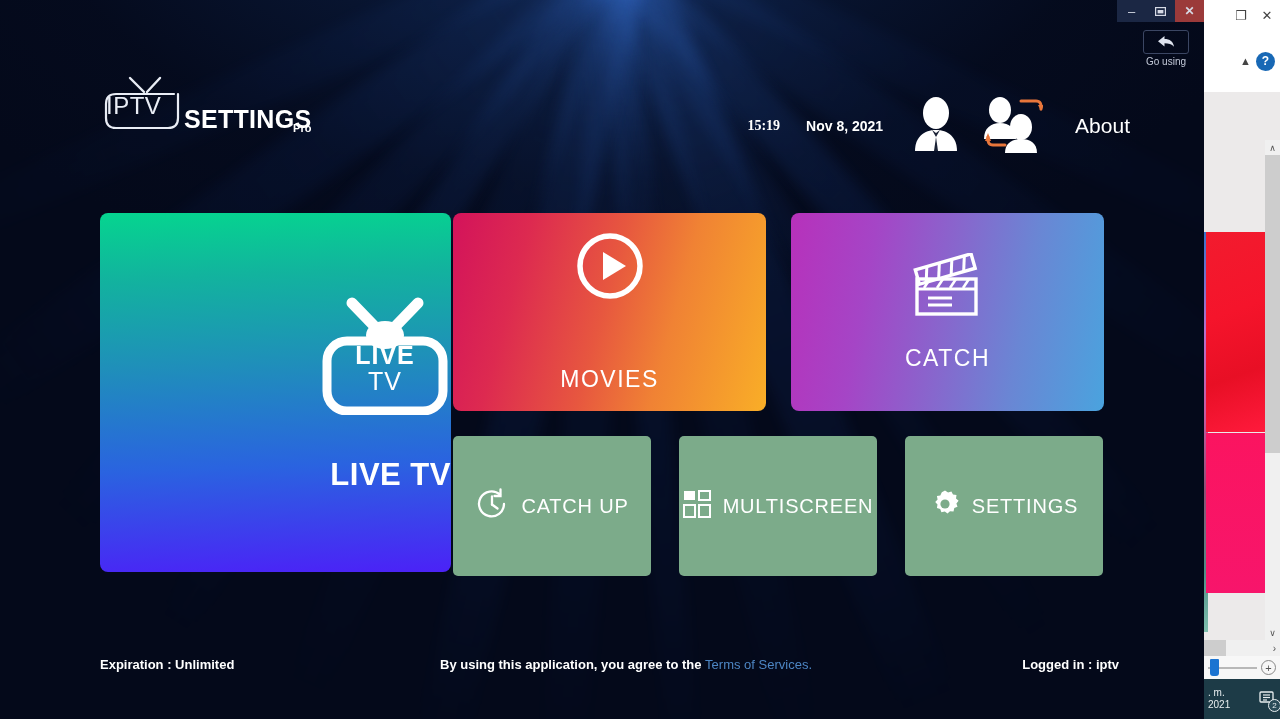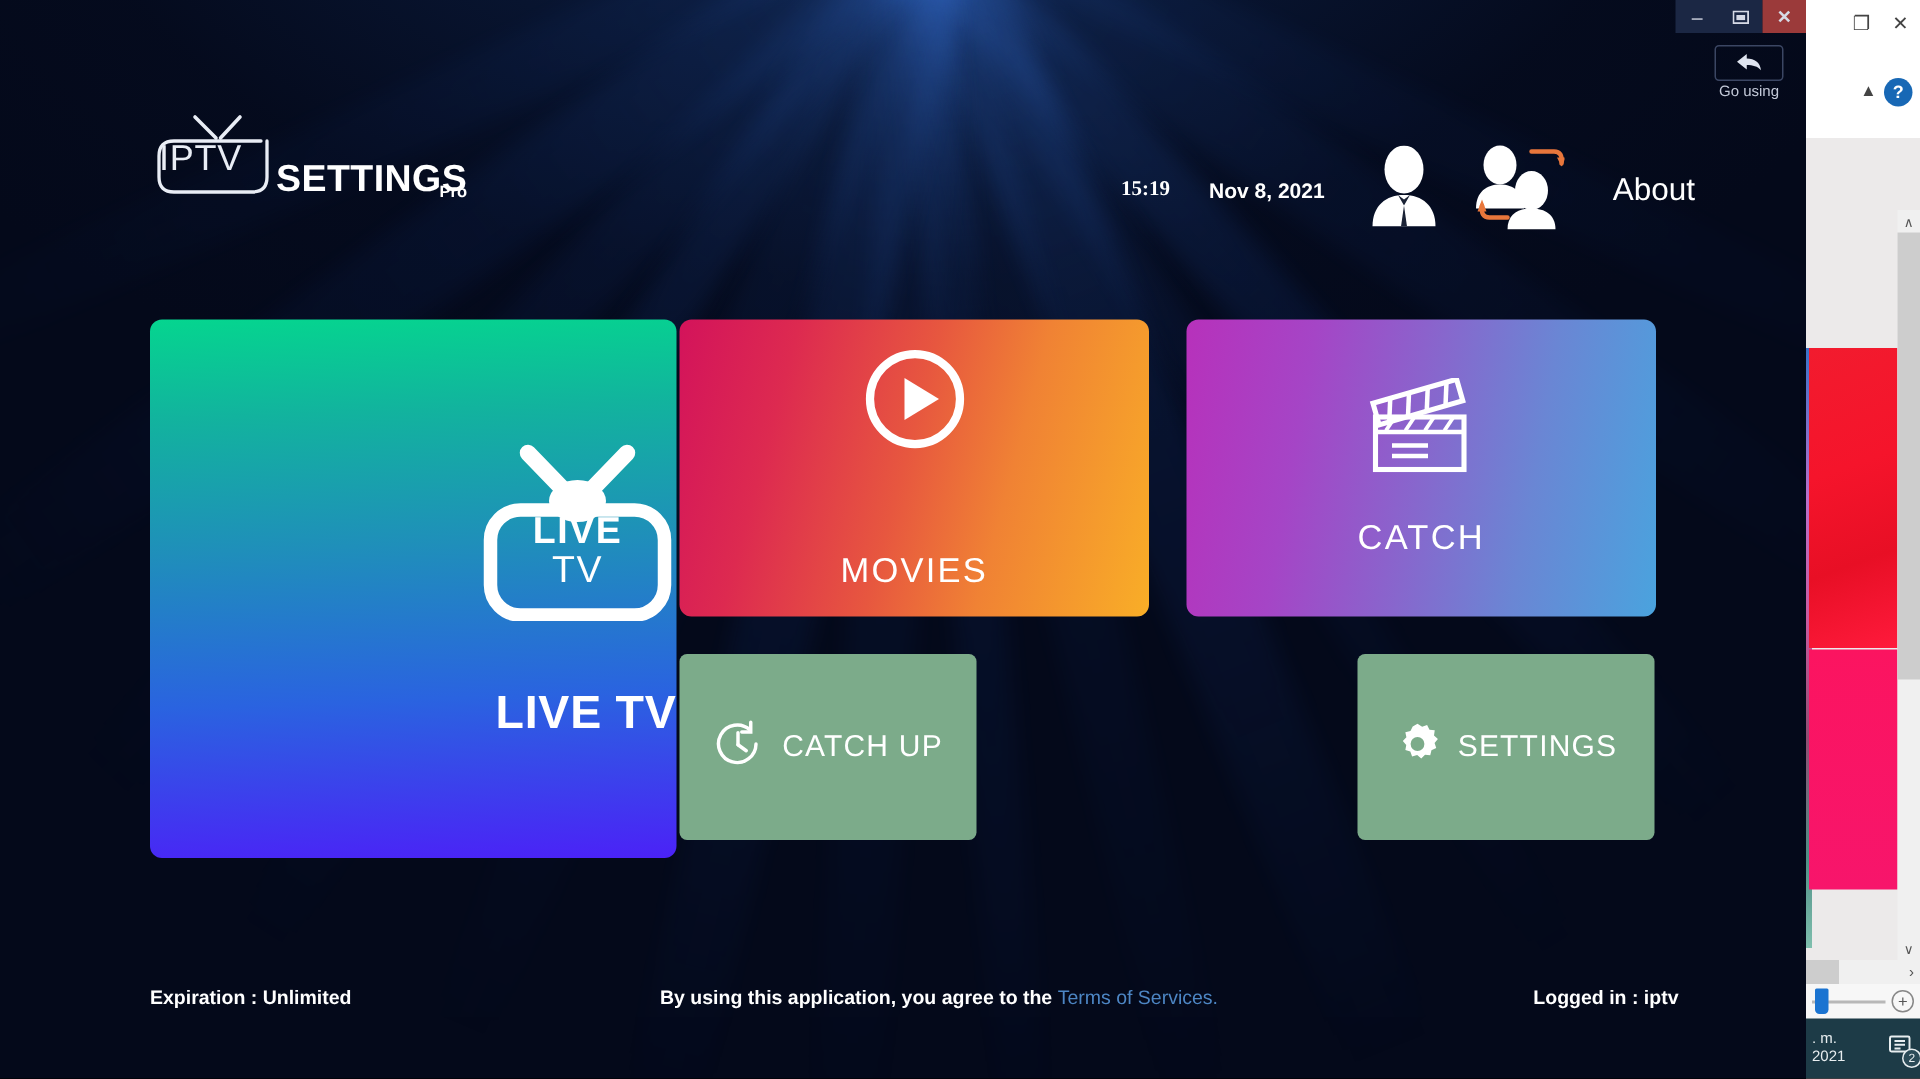--- a/index.html
+++ b/index.html
@@ -162,21 +162,21 @@
   .livetv-label { color: #fff; font-size: 31px; font-weight: bold; letter-spacing: .5px; margin-top: 38px; }
 
   .tile-movies { left: 453px; top: 213px; width: 313px; height: 198px;
     background: linear-gradient(105deg,#d3135b 0%, #dd2a50 22%, #e7573f 48%, #f08234 68%, #f9ae27 100%); gap: 41px; }
   .tile-movies .tlabel { color: #fff; font-size: 23px; letter-spacing: 1.5px; margin-top: 20px; font-weight: 300; }
 
   .tile-series { left: 791px; top: 213px; width: 313px; height: 198px;
     background: linear-gradient(100deg,#b731bb 0%, #a545c6 25%, #8767cd 50%, #6a86d4 72%, #4aa3de 100%); }
   .tile-series .tlabel { color: #fff; font-size: 23px; letter-spacing: 1.5px; margin-top: 18px; font-weight: 300; }
 
-  .tile-green { background: #7cab8a; height: 124px; top: 436px;
+  .tile-green { background: #7cab8a; height: 140px; top: 436px;
     flex-direction: row; gap: 12px; border-radius: 5px; }
   .tile-catchup { left: 453px; width: 198px; }
   .tile-multiscreen { left: 679px; width: 198px; }
   .tile-settings { left: 905px; width: 198px; }
   .tile-green .tlabel { color: #fff; font-size: 20px; letter-spacing: .8px; font-weight: 300; }
 
   
   .footer { position: absolute; left: 0; bottom: 0; width: 1204px; height: 90px; z-index: 10; }
   .f-exp { position: absolute; left: 100px; top: 28px; color: #fff; font-size: 13px; font-weight: bold; }
   .f-terms { position: absolute; left: 440px; top: 28px; color: #fff; font-size: 13px; font-weight: bold; }
@@ -373,20 +373,31 @@
           <svg width="34" height="34" viewBox="0 0 34 34">
             <path d="M29 17 A12.5 12.5 0 1 1 25 7.7" fill="none" stroke="#fff" stroke-width="2.3" stroke-linecap="round"></path>
             <path d="M25.5 2.5 L25.5 9 L19.5 9" fill="none" stroke="#fff" stroke-width="2.3" stroke-linecap="round"></path>
             <line x1="17" y1="9.5" x2="17" y2="17.5" stroke="#fff" stroke-width="2.3" stroke-linecap="round"></line>
             <line x1="17" y1="17.5" x2="22.5" y2="21.5" stroke="#fff" stroke-width="2.3" stroke-linecap="round"></line>
           </svg>
         </span>
         <span class="tlabel">CATCH UP</span>
       </div>
 
+      <div class="tile tile-green tile-multiscreen">
+        <span>
+          <svg width="28" height="28" viewBox="0 0 28 28">
+            <rect x="1" y="1" width="11" height="9" fill="#fff"></rect>
+            <rect x="16" y="1" width="11" height="9" fill="none" stroke="#fff" stroke-width="2"></rect>
+            <rect x="1" y="15" width="11" height="12" fill="none" stroke="#fff" stroke-width="2"></rect>
+            <rect x="16" y="15" width="11" height="12" fill="none" stroke="#fff" stroke-width="2"></rect>
+          </svg>
+        </span>
+        <span class="tlabel">MULTISCREEN</span>
+      </div>
 
       <div class="tile tile-green tile-settings">
         <span>
           <svg width="30" height="30" viewBox="0 0 30 30">
             <path d="M15 1.5 l3.1 2.0 3.3 -1.1 1.6 3.1 3.5 0.4 -0.5 3.5 2.6 2.3 -2.2 2.7 1.1 3.3 -3.2 1.4 -0.8 3.4 -3.5 -0.3 -2.5 2.4 -2.7 -2.2 -3.4 0.9 -1.2 -3.3 -3.3 -1.0 0.6 -3.4 -2.3 -2.6 2.4 -2.5 -0.7 -3.4 3.4 -0.7 1.5 -3.1z" fill="#fff"></path>
             <circle cx="15" cy="15" r="4.6" fill="#7cab8a"></circle>
           </svg>
         </span>
         <span class="tlabel">SETTINGS</span>
       </div>

